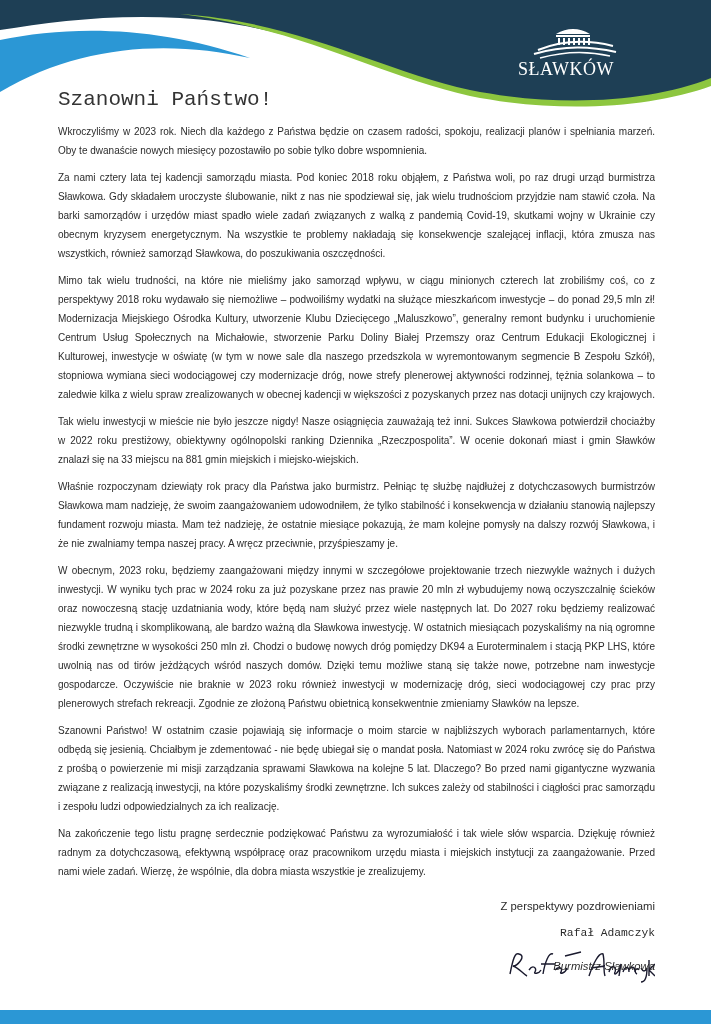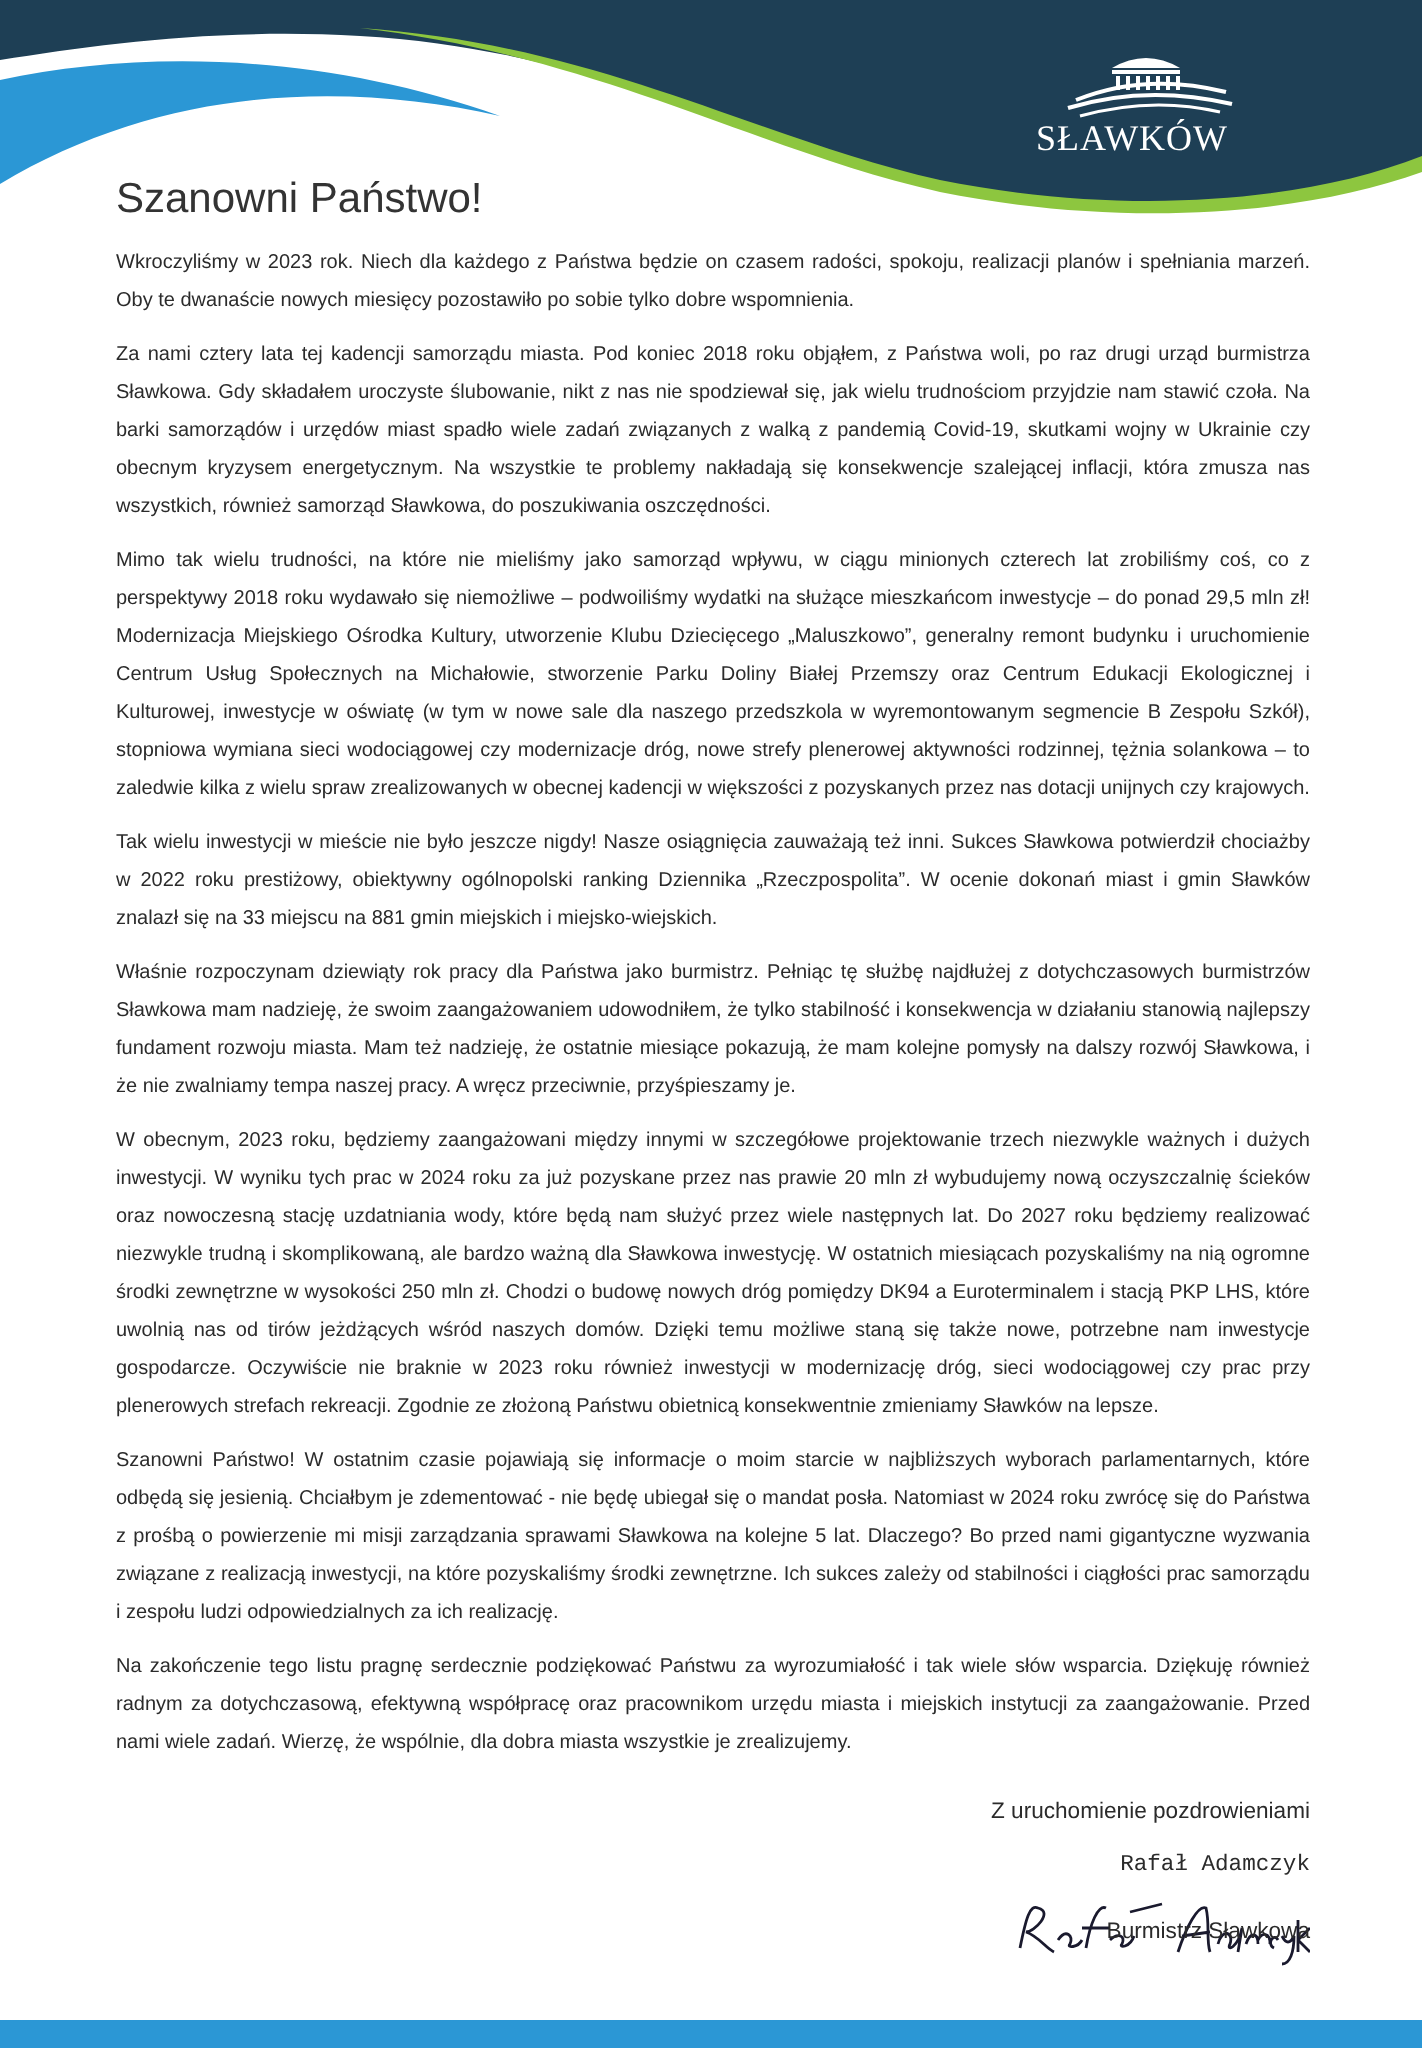--- a/index.html
+++ b/index.html
@@ -11,21 +11,21 @@
   }
   .header { position: absolute; left: 0; top: 0; width: 711px; height: 110px; }
   .header svg { display: block; }
   .logo { position: absolute; left: 518px; top: 22px; width: 110px; height: 60px; }
   .logo-text {
     position: absolute; left: 0; right: 0; top: 37px;
     font-family: "Liberation Serif", serif; color: #ffffff; font-size: 18px; letter-spacing: 0.5px;
   }
   .title {
     position: absolute; left: 58px; top: 88px;
-    font-size: 21px; color: #333; font-weight: normal; margin: 0;
+    font-size: 21px; color: #333; font-weight: normal; margin: 0; font-family: Liberation Mono, monospace;
   }
   .content {
     position: absolute; left: 58px; top: 122px; width: 597px;
     font-size: 10px; line-height: 19px; text-align: justify;
   }
   .content p { margin: 0 0 8px 0; }
   .closing { position: absolute; right: 56px; text-align: right; font-size: 11.3px; color: #2b2b2b; }
   .sig { position: absolute; left: 505px; top: 944px; width: 150px; height: 40px; }
   .footer-bar { position: absolute; left: 0; top: 1010px; width: 711px; height: 14px; background: #2b97d5; }
 </style>
@@ -65,21 +65,21 @@
   <p>Wkroczyliśmy w 2023 rok. Niech dla każdego z Państwa będzie on czasem radości, spokoju, realizacji planów i spełniania marzeń. Oby te dwanaście nowych miesięcy pozostawiło po sobie tylko dobre wspomnienia.</p>
   <p>Za nami cztery lata tej kadencji samorządu miasta. Pod koniec 2018 roku objąłem, z Państwa woli, po raz drugi urząd burmistrza Sławkowa. Gdy składałem uroczyste ślubowanie, nikt z nas nie spodziewał się, jak wielu trudnościom przyjdzie nam stawić czoła. Na barki samorządów i urzędów miast spadło wiele zadań związanych z walką z pandemią Covid-19, skutkami wojny w Ukrainie czy obecnym kryzysem energetycznym. Na wszystkie te problemy nakładają się konsekwencje szalejącej inflacji, która zmusza nas wszystkich, również samorząd Sławkowa, do poszukiwania oszczędności.</p>
   <p>Mimo tak wielu trudności, na które nie mieliśmy jako samorząd wpływu, w ciągu minionych czterech lat zrobiliśmy coś, co z perspektywy 2018 roku wydawało się niemożliwe – podwoiliśmy wydatki na służące mieszkańcom inwestycje – do ponad 29,5 mln zł! Modernizacja Miejskiego Ośrodka Kultury, utworzenie Klubu Dziecięcego „Maluszkowo”, generalny remont budynku i uruchomienie Centrum Usług Społecznych na Michałowie, stworzenie Parku Doliny Białej Przemszy oraz Centrum Edukacji Ekologicznej i Kulturowej, inwestycje w oświatę (w tym w nowe sale dla naszego przedszkola w wyremontowanym segmencie B Zespołu Szkół), stopniowa wymiana sieci wodociągowej czy modernizacje dróg, nowe strefy plenerowej aktywności rodzinnej, tężnia solankowa – to zaledwie kilka z wielu spraw zrealizowanych w obecnej kadencji w większości z pozyskanych przez nas dotacji unijnych czy krajowych.</p>
   <p>Tak wielu inwestycji w mieście nie było jeszcze nigdy! Nasze osiągnięcia zauważają też inni. Sukces Sławkowa potwierdził chociażby w 2022 roku prestiżowy, obiektywny ogólnopolski ranking Dziennika „Rzeczpospolita”. W ocenie dokonań miast i gmin Sławków znalazł się na 33 miejscu na 881 gmin miejskich i miejsko-wiejskich.</p>
   <p>Właśnie rozpoczynam dziewiąty rok pracy dla Państwa jako burmistrz. Pełniąc tę służbę najdłużej z dotychczasowych burmistrzów Sławkowa mam nadzieję, że swoim zaangażowaniem udowodniłem, że tylko stabilność i konsekwencja w działaniu stanowią najlepszy fundament rozwoju miasta. Mam też nadzieję, że ostatnie miesiące pokazują, że mam kolejne pomysły na dalszy rozwój Sławkowa, i że nie zwalniamy tempa naszej pracy. A wręcz przeciwnie, przyśpieszamy je.</p>
   <p>W obecnym, 2023 roku, będziemy zaangażowani między innymi w szczegółowe projektowanie trzech niezwykle ważnych i dużych inwestycji. W wyniku tych prac w 2024 roku za już pozyskane przez nas prawie 20 mln zł wybudujemy nową oczyszczalnię ścieków oraz nowoczesną stację uzdatniania wody, które będą nam służyć przez wiele następnych lat. Do 2027 roku będziemy realizować niezwykle trudną i skomplikowaną, ale bardzo ważną dla Sławkowa inwestycję. W ostatnich miesiącach pozyskaliśmy na nią ogromne środki zewnętrzne w wysokości 250 mln zł. Chodzi o budowę nowych dróg pomiędzy DK94 a Euroterminalem i stacją PKP LHS, które uwolnią nas od tirów jeżdżących wśród naszych domów. Dzięki temu możliwe staną się także nowe, potrzebne nam inwestycje gospodarcze. Oczywiście nie braknie w 2023 roku również inwestycji w modernizację dróg, sieci wodociągowej czy prac przy plenerowych strefach rekreacji. Zgodnie ze złożoną Państwu obietnicą konsekwentnie zmieniamy Sławków na lepsze.</p>
   <p>Szanowni Państwo! W ostatnim czasie pojawiają się informacje o moim starcie w najbliższych wyborach parlamentarnych, które odbędą się jesienią. Chciałbym je zdementować - nie będę ubiegał się o mandat posła. Natomiast w 2024 roku zwrócę się do Państwa z prośbą o powierzenie mi misji zarządzania sprawami Sławkowa na kolejne 5 lat.  Dlaczego? Bo przed nami gigantyczne wyzwania związane z realizacją inwestycji, na które pozyskaliśmy środki zewnętrzne. Ich sukces zależy od stabilności i ciągłości prac samorządu i zespołu ludzi odpowiedzialnych za ich realizację.</p>
   <p>Na zakończenie tego listu pragnę serdecznie podziękować Państwu za wyrozumiałość i tak wiele słów wsparcia. Dziękuję również radnym za dotychczasową, efektywną współpracę oraz pracownikom urzędu miasta i miejskich instytucji za zaangażowanie. Przed nami wiele zadań. Wierzę, że wspólnie, dla dobra miasta wszystkie je zrealizujemy.</p>
 </div>
 
-<div class="closing" style="top:900px;">Z uruchomienie pozdrowieniami</div>
+<div class="closing" style="top:900px;">Z perspektywy pozdrowieniami</div>
 <div class="closing" style="top:927px;font-family:Liberation Mono, monospace;">Rafał Adamczyk</div>
 <svg class="sig" viewBox="0 0 150 40">
   <path d="M5 30 C8 15 10 8 14 10 C22 12 12 22 8 22 C14 24 18 30 22 32 M24 26 C28 20 32 24 30 28 C28 30 34 30 36 26 M38 30 C40 18 44 8 48 10 M36 20 L50 20 M50 26 C54 22 58 24 56 28 C54 30 60 30 62 24 M60 12 L76 8" stroke="#1a1a2e" stroke-width="1.4" fill="none"></path>
   <path d="M84 32 C88 20 94 8 98 10 C100 18 98 26 100 32 M86 24 L100 22 M104 28 C106 20 112 22 110 28 C108 32 114 30 116 20 L114 32 M118 28 C120 22 124 22 124 28 M124 26 C126 22 130 22 130 28 M134 26 C132 22 128 28 132 30 M136 24 C138 28 140 28 142 24 C142 32 140 38 136 38 M144 16 L144 32 M144 26 L150 20 M144 26 L150 32" stroke="#1a1a2e" stroke-width="1.4" fill="none"></path>
 </svg>
-<div class="closing" style="top:960px;">Burmistrz Sławkowa</div>
+<div class="closing" style="top:960px;font-style:italic;">Burmistrz Sławkowa</div>
 
 <div class="footer-bar"></div>
 
 </body></html>

